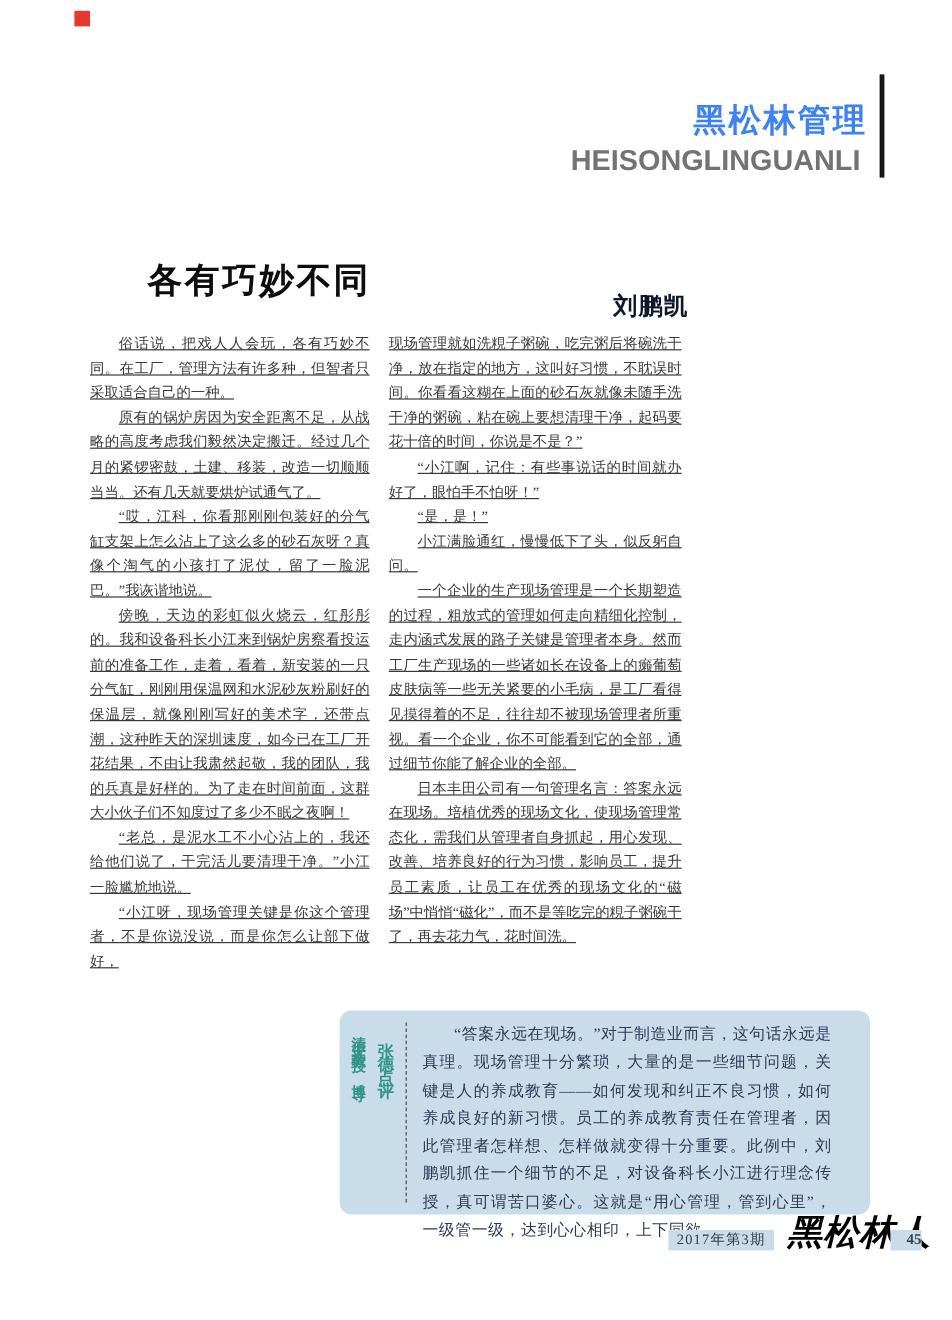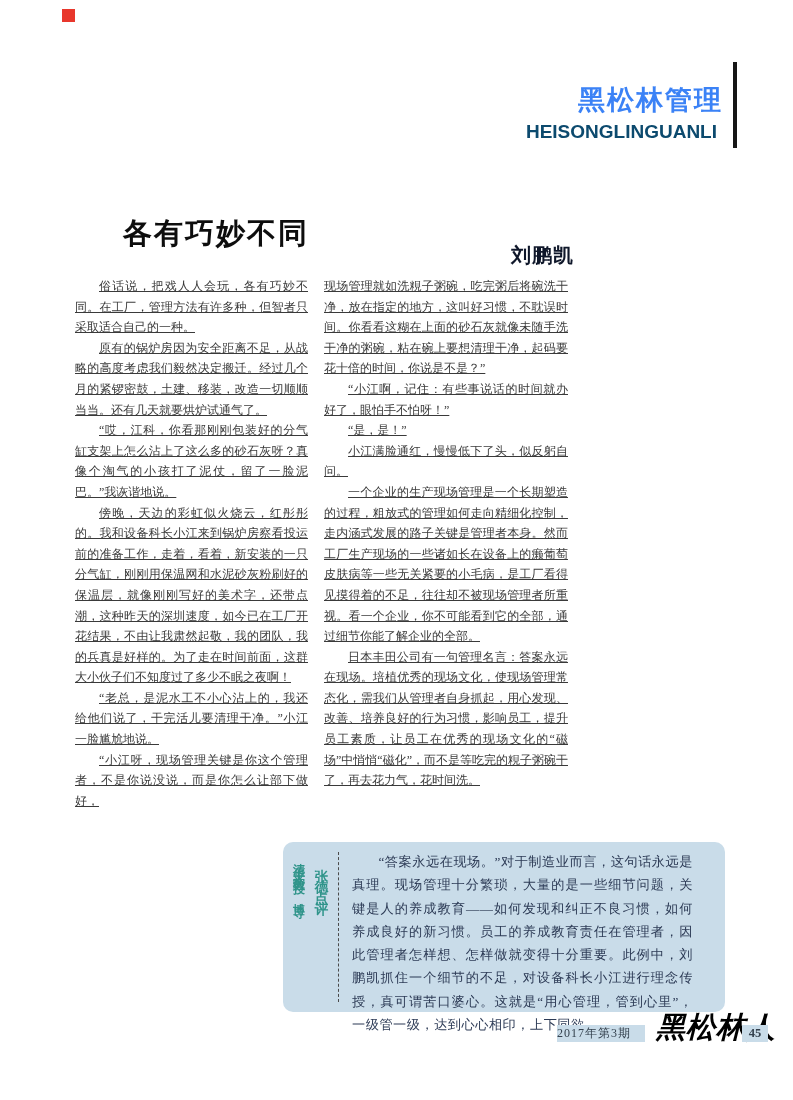--- a/index.html
+++ b/index.html
@@ -12,21 +12,21 @@
   
   .corner-marker{left:62px;top:9px;width:13px;height:13px;background:#e8372c;}
 
   
   .masthead-title{
     right:70px;top:82px;font-family:"Liberation Sans","DejaVu Sans",sans-serif;
     font-weight:900;font-size:27px;letter-spacing:2px;color:#3b82f6;white-space:nowrap;
   }
   .masthead-sub{
     right:76px;top:121px;font-family:"Liberation Sans","DejaVu Sans",sans-serif;
-    font-weight:700;font-size:19px;color:#0c4a6e;white-space:nowrap;letter-spacing:0px;
+    font-weight:700;font-size:24px;color:#737373;white-space:nowrap;letter-spacing:0px;
   }
   .masthead-bar{left:733px;top:62px;width:4px;height:86px;background:#161616;}
 
   
   .article-title{
     left:123px;top:214px;font-family:"Liberation Sans","DejaVu Sans",sans-serif;
     font-weight:900;font-size:29px;letter-spacing:2px;color:#0d0d0d;white-space:nowrap;
   }
   .article-author{
     left:511px;top:242px;font-family:"Liberation Sans","DejaVu Sans",sans-serif;
@@ -55,31 +55,31 @@
   .comment-divider{left:338px;top:852px;width:0;height:150px;border-left:1.5px dashed #4a4a4a;}
   .comment-text{
     left:352px;top:850px;width:341px;
     font-size:13.2px;line-height:23.3px;letter-spacing:0.5px;
     color:#2c3a55;text-align:justify;text-indent:2em;margin:0;
   }
 
   
   .footer-issue{
     left:557px;top:1025px;width:88px;height:17px;background:#c9dce9;
-    font-size:12px;color:#33404d;text-align:left;line-height:17px;letter-spacing:1px;
+    font-size:12px;color:#33404d;text-align:center;line-height:17px;letter-spacing:1px;
     font-family:"Liberation Serif","DejaVu Serif",serif;
   }
   .footer-logo{
     left:656px;top:1008px;font-size:29px;font-weight:700;font-style:italic;
     color:#000;letter-spacing:1px;white-space:nowrap;
     font-family:"Liberation Serif","DejaVu Serif",serif;
   }
   .footer-page{
     left:742px;top:1025px;width:26px;height:17px;background:#c9dce9;
-    font-size:12.5px;font-weight:700;color:#33404d;text-align:center;line-height:17px;
+    font-size:12.5px;font-weight:700;color:#33404d;text-align:right;line-height:17px;
   }
 </style>
 </head>
 <body>
 
 <div class="abs corner-marker"></div>
 
 <div class="abs masthead-title">黑松林管理</div>
 <div class="abs masthead-sub">HEISONGLINGUANLI</div>
 <div class="abs masthead-bar"></div>

